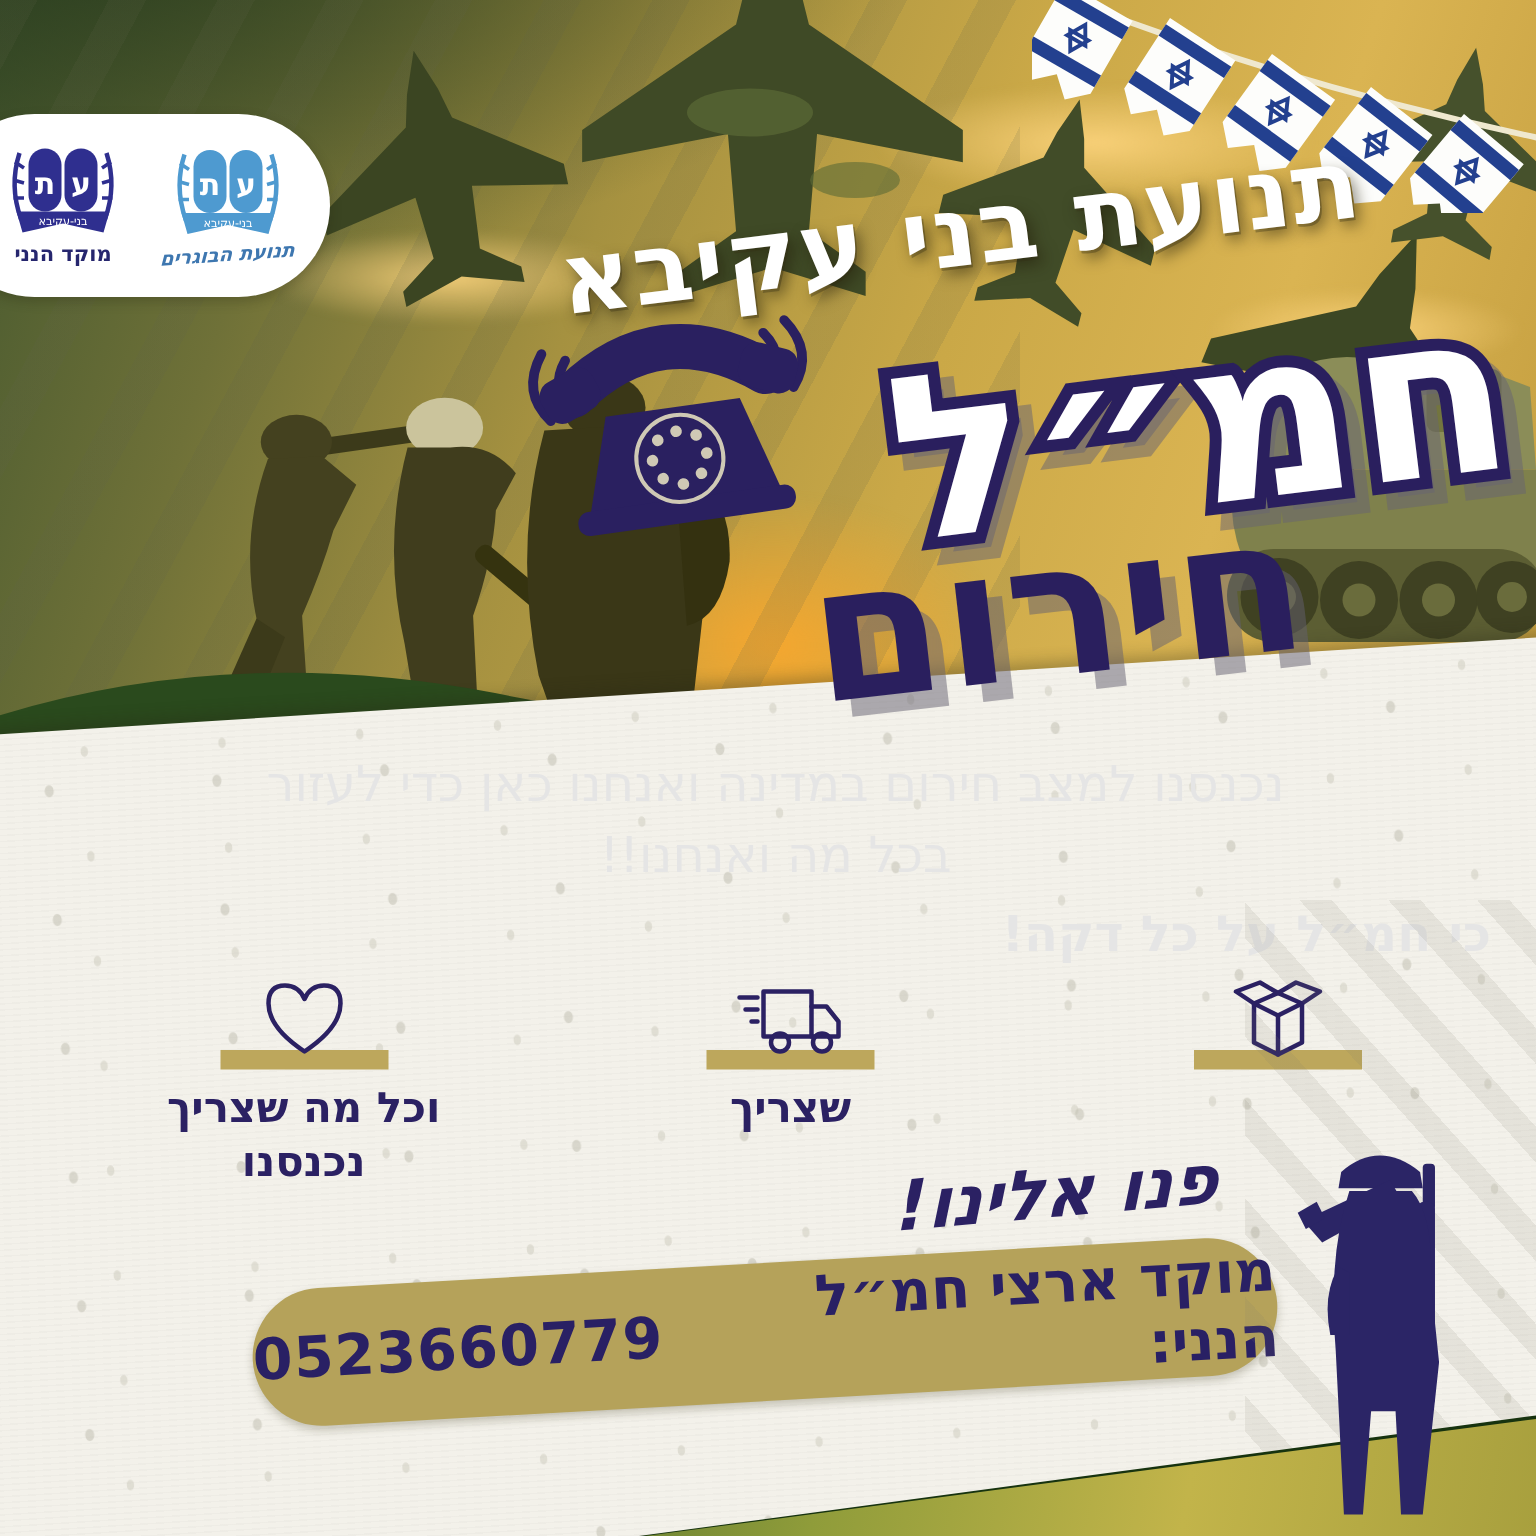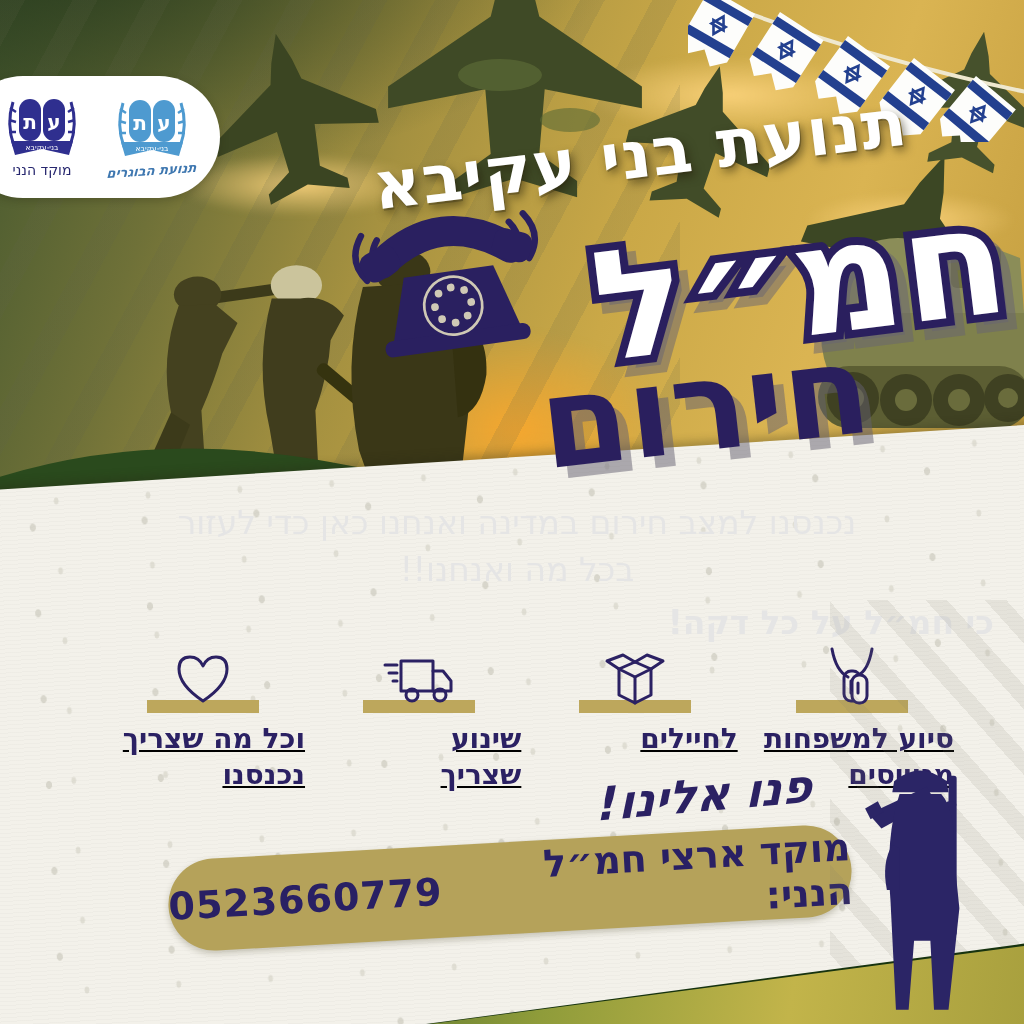--- a/index.html
+++ b/index.html
@@ -19,21 +19,21 @@
   .hero-camo{left:0;top:0;width:680px;height:520px;z-index:1;
     background:repeating-linear-gradient(118deg,rgba(95,98,72,.15) 0 22px,transparent 22px 64px);}
   #hero-art{left:0;top:0;z-index:1;}
   #flag-bunting{left:688px;top:-8px;z-index:2;}
 
   
   .logo-pill{left:-38px;top:76px;width:258px;height:122px;background:#fff;border-radius:64px;
     z-index:7;box-shadow:0 3px 8px rgba(30,30,10,.25);display:flex;align-items:center;
     justify-content:flex-end;gap:14px;padding-right:20px;box-sizing:border-box;}
   .logo-block{display:flex;flex-direction:column;align-items:center;width:96px;}
-  .logo-caption-dark{font-size:14px;font-weight:400;color:#26266e;margin-top:2px;white-space:nowrap;}
+  .logo-caption-dark{font-size:14px;font-weight:700;color:#26266e;margin-top:2px;white-space:nowrap;}
   .logo-caption-light{font-size:13px;font-weight:600;color:#3e77b0;font-style:italic;
     transform:skewX(-8deg) rotate(-4deg);margin-top:2px;white-space:nowrap;}
 
   
   .movement-title{left:300px;top:116px;width:680px;text-align:center;z-index:6;
     font-size:66px;font-weight:800;color:#fff;letter-spacing:1px;transform:rotate(-7deg);
     text-shadow:3px 5px 10px rgba(35,30,10,.55),1px 2px 0 rgba(60,55,25,.35);}
   .bubble{position:relative;line-height:1;}
   .bubble::before{content:attr(data-text);position:absolute;left:0;top:0;width:100%;
     -webkit-text-stroke:16px #2a1f5e;color:#2a1f5e;z-index:-1;}
@@ -55,21 +55,21 @@
       repeating-linear-gradient(0deg,rgba(0,0,0,.02) 0 1px,transparent 1px 4px);
     background-size:112px 86px,92px 70px,auto;
     box-shadow:0 -4px 10px rgba(40,40,20,.3);}
 
   .intro{left:40px;right:30px;top:500px;text-align:center;z-index:5;direction:rtl;
     color:#e5e5e5;font-size:33px;line-height:1.42;}
   .intro-bold{font-weight:800;margin-top:6px;text-align:right;}
 
   .services{left:100px;right:70px;top:645px;z-index:5;display:flex;direction:rtl;
     justify-content:space-between;gap:8px;}
-  .service{width:205px;position:relative;z-index:0;text-decoration:underline;}
+  .service{width:205px;text-align:center;position:relative;z-index:0;}
   .icon-box{height:64px;display:flex;align-items:flex-end;justify-content:center;}
   .icon-box svg{stroke:#2b2163;fill:none;stroke-width:3;stroke-linecap:round;stroke-linejoin:round;}
   .gold-bar{width:112px;height:13px;background:#bda75c;margin:-9px auto 8px;position:relative;z-index:-1;}
   .service-label{font-size:28px;font-weight:700;color:#2b2163;line-height:1.28;direction:rtl;}
 
   .cta-hand{left:560px;top:768px;width:290px;text-align:center;z-index:5;
     font-size:46px;font-weight:600;font-style:italic;color:#2b2163;
     transform:rotate(-5deg) skewX(-6deg);}
   .hotline-btn{left:168px;top:842px;width:684px;height:92px;z-index:5;background:#b5a25a;
     border-radius:50px;transform:rotate(-3.2deg);display:flex;direction:rtl;align-items:center;
@@ -247,61 +247,44 @@
 
   <div class="abs intro">
     <div>נכנסנו למצב חירום במדינה ואנחנו כאן כדי לעזור</div>
     <div>בכל מה ואנחנו!!</div>
     <div class="intro-bold">כי חמ״ל על כל דקה!</div>
   </div>
 
   <div class="abs services">
     <div class="service">
       <div class="icon-box">
-        <svg width="60" height="62" viewBox="0 0 60 62">
-          <path d="M10 2 Q14 24 26 30 M50 2 Q46 24 36 28"></path>
-          <rect x="22" y="24" width="16" height="30" rx="7"></rect>
-          <rect x="30" y="28" width="15" height="28" rx="7" fill="#f3f1ea"></rect>
-          <path d="M29 34 L29 46 M36 36 L36 46"></path>
-        </svg>
-      </div>
-      <div class="gold-bar"></div>
-      <div class="service-label">
-        <div>סיוע למשפחות</div>
-        <div>מגוייסים</div>
-      </div>
-    </div>
-    <div class="service">
-      <div class="icon-box">
         <svg width="64" height="62" viewBox="0 0 64 62">
           <path d="M16 22 L32 30 L48 22 L32 15 Z"></path>
           <path d="M16 22 L16 48 L32 56 L48 48 L48 22"></path>
           <path d="M32 30 L32 56"></path>
           <path d="M16 22 L4 14 L20 8 L32 15"></path>
           <path d="M48 22 L60 14 L44 8 L32 15"></path>
         </svg>
       </div>
       <div class="gold-bar"></div>
       <div class="service-label">
-        <div>לחיילים</div>
       </div>
     </div>
     <div class="service">
       <div class="icon-box">
         <svg width="72" height="58" viewBox="0 0 72 58">
           <rect x="18" y="10" width="32" height="30"></rect>
           <path d="M50 20 L60 20 L68 30 L68 40 L50 40"></path>
           <circle cx="29" cy="44" r="6"></circle>
             <circle cx="57" cy="44" r="6"></circle>
           <path d="M2 14 L14 14 M6 22 L14 22 M10 30 L14 30"></path>
         </svg>
       </div>
       <div class="gold-bar"></div>
       <div class="service-label">
-        <div>שינוע</div>
         <div>שצריך</div>
       </div>
     </div>
     <div class="service">
       <div class="icon-box">
         <svg width="60" height="58" viewBox="0 0 60 58">
           <path d="M30 50 Q6 34 6 18 Q6 6 17 6 Q26 6 30 15 Q34 6 43 6 Q54 6 54 18 Q54 34 30 50 Z"></path>
         </svg>
       </div>
       <div class="gold-bar"></div>

